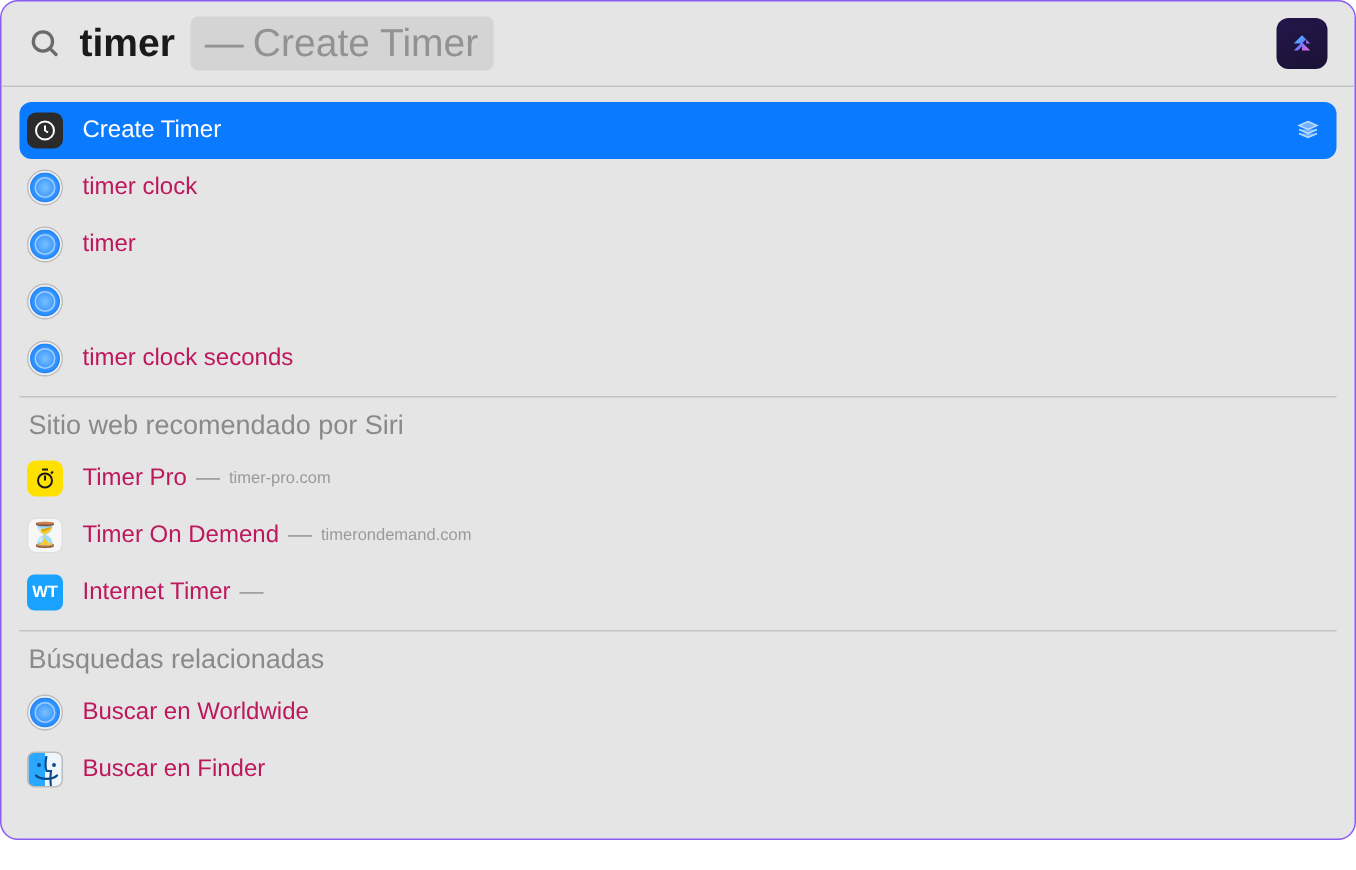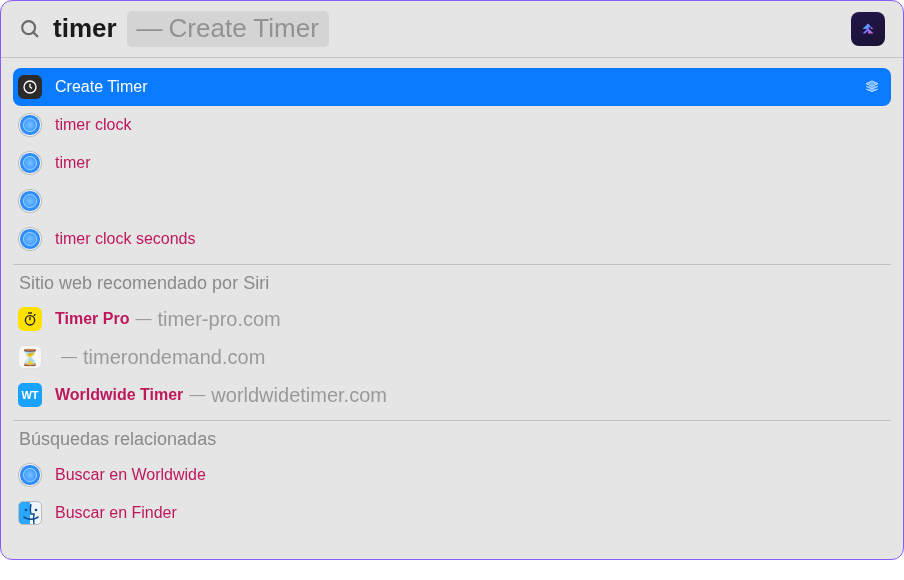--- a/index.html
+++ b/index.html
@@ -102,22 +102,22 @@
       justify-content: center;
       flex: none;
     }
     .row-title {
       font-size: 16px;
       color: #be185d;
       font-weight: 400;
     }
     .row.hit .row-title { font-weight: 500; }
     .row-sub-dash { color: #9a9a9a; margin: 0 6px; font-size: 16px;}
-    .row-sub { color: #9a9a9a; font-size: 20px;}
-    .row.website .row-title { font-weight: 700; }
+    .row-sub { color: #9a9a9a; font-size: 11px;}
+    .row.website .row-title { font-weight: 400; }
     .layers-badge {
       position: absolute;
       right: 10px;
       width: 18px; height: 18px;
       display:flex;align-items:center;justify-content:center;
       opacity: .9;
     }
     
     .icon-clock {
       width: 24px; height: 24px; border-radius: 6px;
@@ -251,31 +251,31 @@
         </span>
         <span class="row-title">Timer Pro</span>
         <span class="row-sub-dash">—</span>
         <span class="row-sub">timer-pro.com</span>
       </div>
 
       <div class="row website">
         <span class="icon-slot">
           <span class="icon-hourglass">⏳</span>
         </span>
+        <span class="row-title">Timer On Demend</span>
         <span class="row-sub-dash">—</span>
         <span class="row-sub">timerondemand.com</span>
       </div>
 
       <div class="row website">
         <span class="icon-slot">
           <span class="icon-wt">WT</span>
         </span>
-        <span class="row-title">Worldwide Timer</span>
+        <span class="row-title">Internet Timer</span>
         <span class="row-sub-dash">—</span>
-        <span class="row-sub">worldwidetimer.com</span>
       </div>
     </div>
 
     <div class="divider"></div>
 
     <div class="section">
       <div class="section-header">Búsquedas relacionadas</div>
 
       <div class="row">
         <span class="icon-slot">

